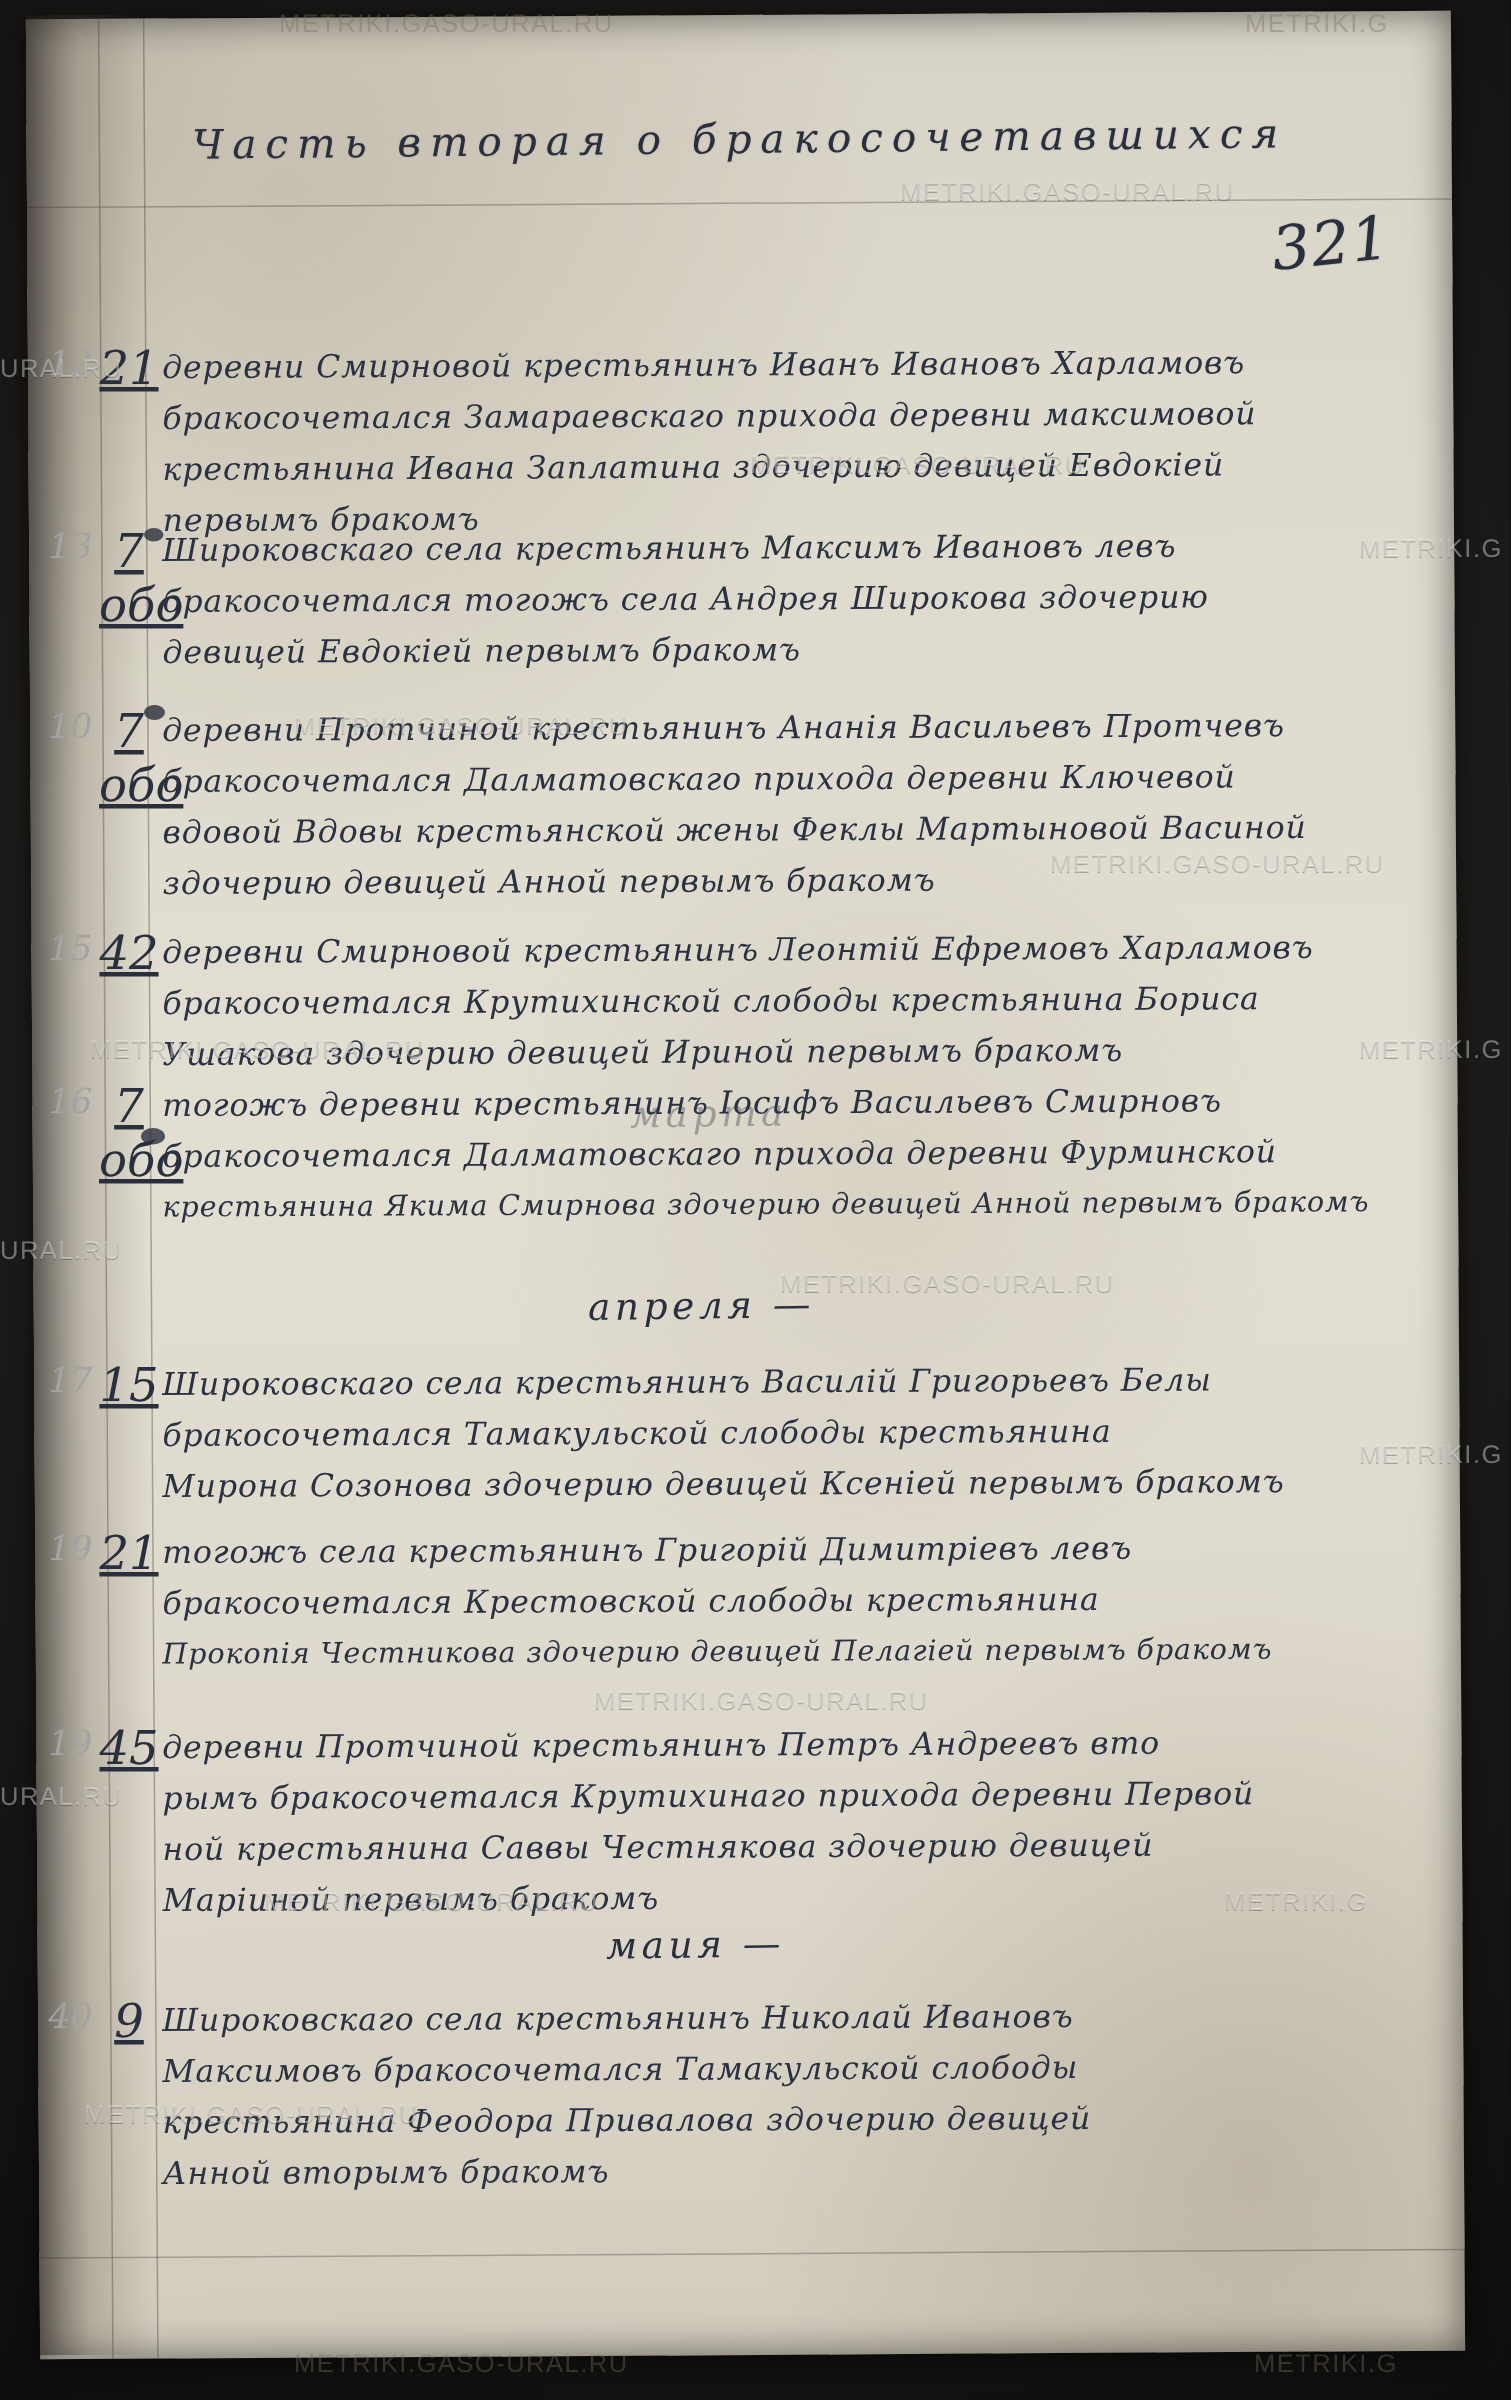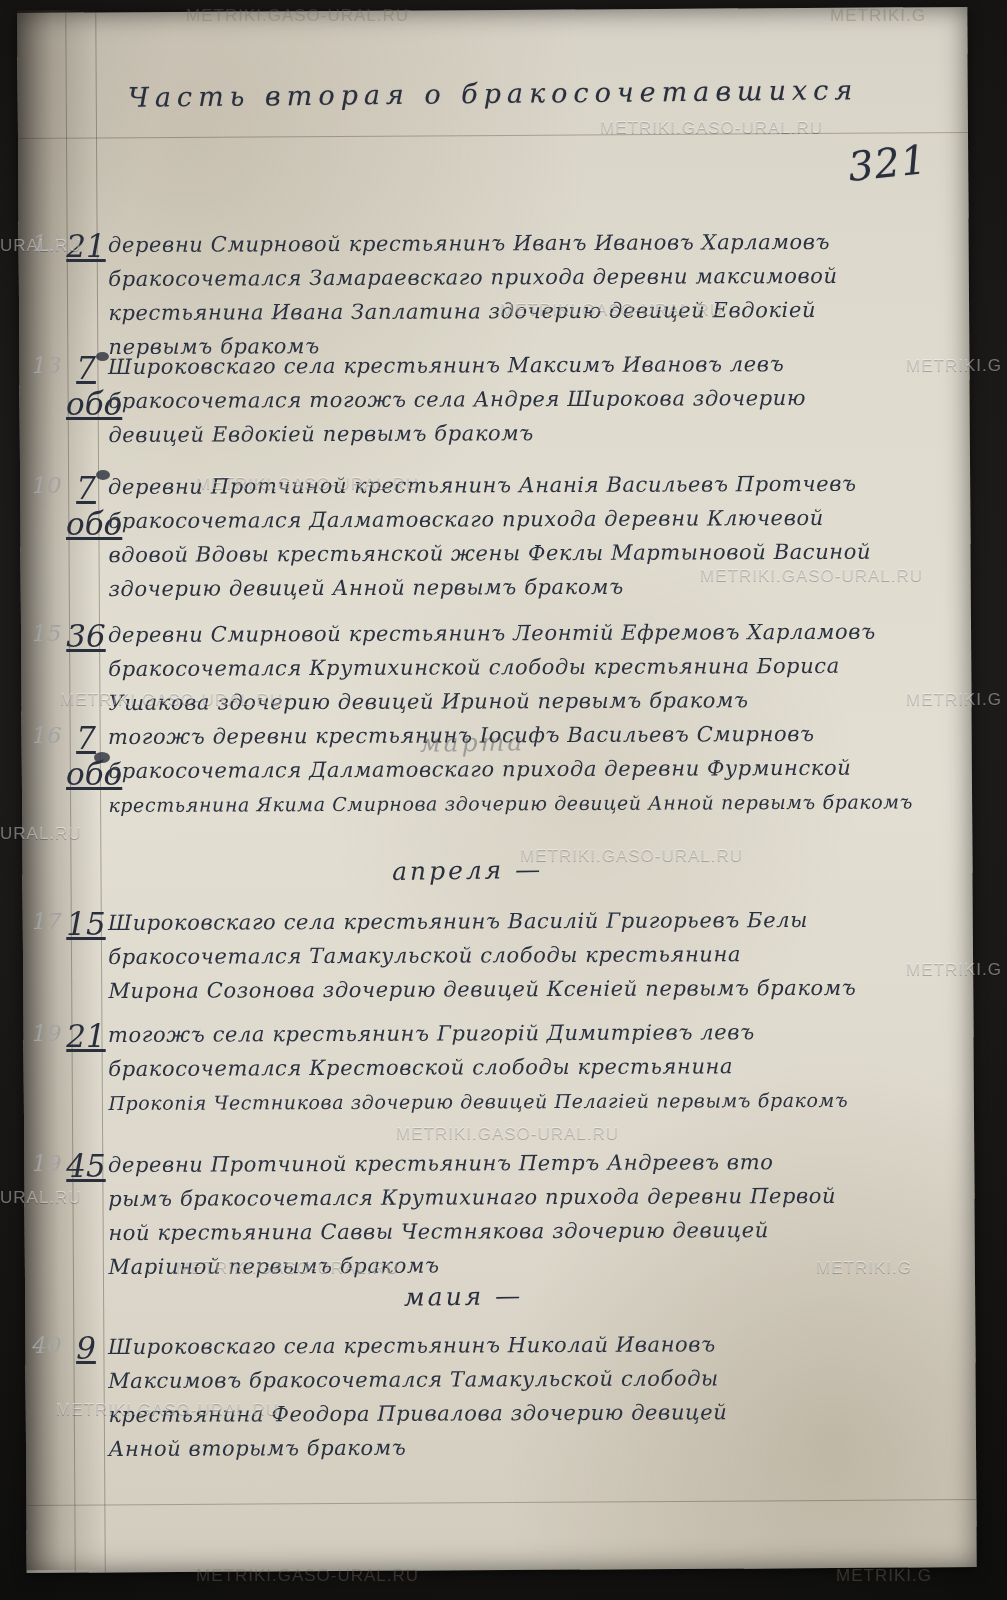--- a/index.html
+++ b/index.html
@@ -237,21 +237,21 @@
     <div class="body">
       <span class="ln">деревни Протчиной крестьянинъ Ананiя Васильевъ Протчевъ</span>
       <span class="ln">бракосочетался Далматовскаго прихода деревни Ключевой</span>
       <span class="ln">вдовой Вдовы крестьянской жены Феклы Мартыновой Васиной</span>
       <span class="ln">здочерию девицей Анной первымъ бракомъ</span>
     </div>
   </div>
 
   <div class="entry" style="top:618px;">
     <span class="num-left">15</span>
-    <span class="num-right">36</span>
+    <span class="num-right">42</span>
     <div class="body">
       <span class="ln">деревни Смирновой крестьянинъ Леонтiй Ефремовъ Харламовъ</span>
       <span class="ln">бракосочетался Крутихинской слободы крестьянина Бориса</span>
       <span class="ln">Ушакова здочерию девицей Ириной первымъ бракомъ</span>
     </div>
   </div>
 
   <div class="month faint" style="left:420px; top:728px;">марта</div>
 
   <div class="entry" style="top:720px;">

